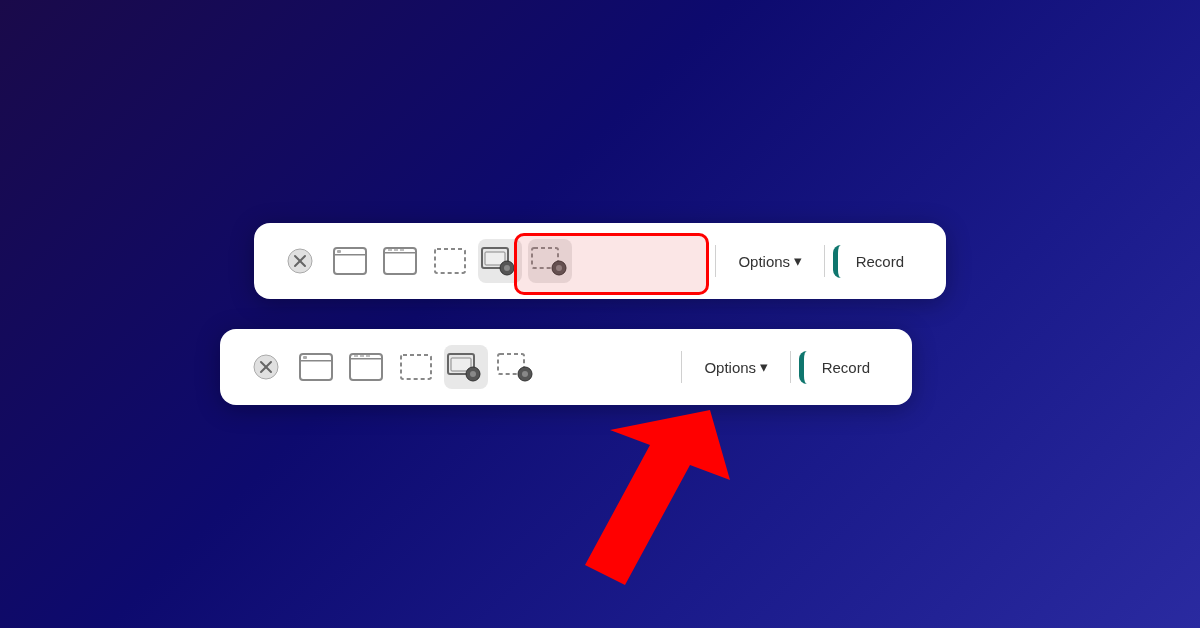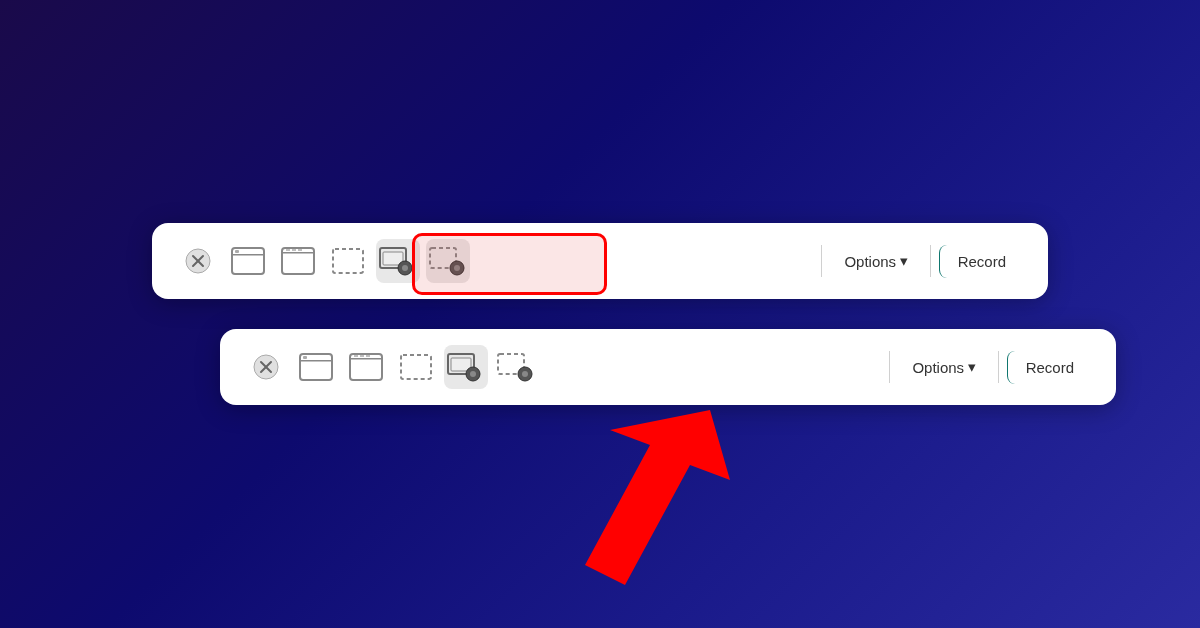--- a/index.html
+++ b/index.html
@@ -15,21 +15,21 @@
       gap: 30px;
       font-family: -apple-system, BlinkMacSystemFont, 'Helvetica Neue', sans-serif;
       overflow: hidden;
     }
 
     .toolbar-wrapper {
       background: white;
       border-radius: 16px;
       box-shadow: 0 4px 24px rgba(0,0,0,0.3);
       padding: 16px 24px;
-      width: 896px;
+      width: 692px;
       display: flex;
       align-items: center;
       gap: 4px;
       position: relative;
     }
 
     
     .toolbar-wrapper.top {
       position: relative;
     }
@@ -77,21 +77,21 @@
 
     
     .record-btn {
       padding: 8px 18px;
       border-radius: 8px;
       cursor: pointer;
       font-size: 15px;
       color: #333;
       font-weight: 500;
       white-space: nowrap;
-      border-left: 1px solid #0f766e;
+      border-left: 5px solid #0f766e;
     }
 
     
     .red-highlight {
       position: absolute;
       border: 3px solid red;
       border-radius: 10px;
       background: rgba(220, 50, 50, 0.12);
       pointer-events: none;
       z-index: 10;

